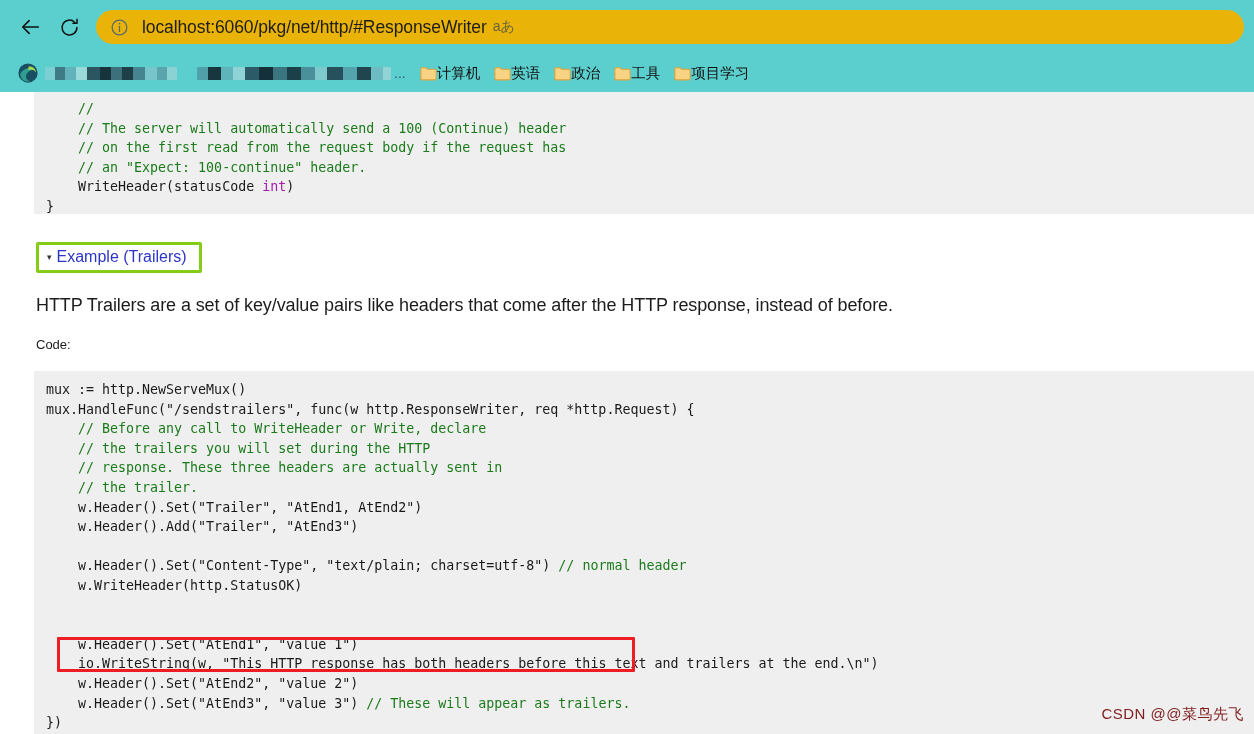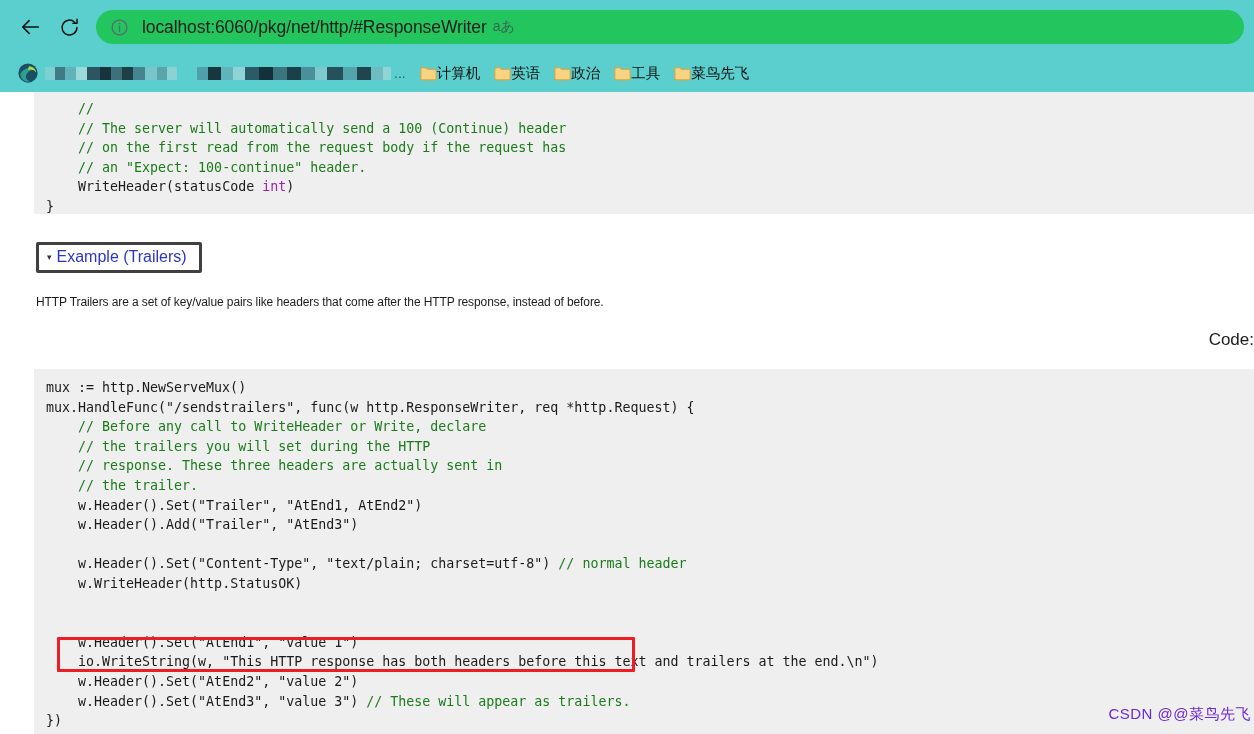--- a/index.html
+++ b/index.html
@@ -29,21 +29,21 @@
     border-radius: 50%;
     flex: 0 0 auto;
     cursor: pointer;
   }
   .nav-btn svg { display:block; }
 
   #address-bar {
     flex: 1 1 auto;
     height: 34px;
     margin-left: 8px;
-    background: #22c55e;
+    background: #eab308;
     border-radius: 17px;
     display: flex;
     align-items: center;
     padding: 0 14px 0 12px;
     cursor: text;
     min-width: 0;
   }
   #info-icon {
     width: 22px; height: 22px;
     flex: 0 0 auto;
@@ -143,59 +143,59 @@
   .kw  { color: #a21caf; }
 
   #top-code { height: 122px; padding-top: 7px; }
 
   .section-head {
     margin: 28px 0 0 36px;
     display: inline-block;
     font-size: 16px;
     color: #2b35c8;
     padding: 3px 12px 4px 8px;
-    border: 3px solid #404040;
+    border: 3px solid #84cc16;
     border-radius: 2px;
     cursor: pointer;
   }
   .section-head .tri {
     font-size: 9px;
     color: #333;
     margin-right: 5px;
     vertical-align: 2px;
     display: inline-block;
   }
 
   .para {
     margin: 22px 0 0 36px;
-    font-size: 12px;
+    font-size: 18px;
     color: #1c1c1c;
     letter-spacing: -0.1px;
   }
-  .label-code { margin: 21px 0 0 36px; font-size: 17px; color: #1c1c1c; text-align: right; }
+  .label-code { margin: 21px 0 0 36px; font-size: 13px; color: #1c1c1c; }
 
   #main-code { margin-top: 19px; padding: 9px 0 14px 0; position: relative; }
 
   #highlight-box {
     position: absolute;
     left: 57px;
     top: 545px;
     width: 578px;
     height: 35px;
     border: 3px solid #ee1c25;
     border-radius: 1px;
     pointer-events: none;
   }
 
   #watermark {
     position: absolute;
-    right: 3px;
+    right: 10px;
     bottom: 10px;
     font-size: 15px;
-    color: #6d28d9;
+    color: #7f1d1d;
     letter-spacing: .5px;
     user-select: none;
   }
 </style>
 </head>
 <body>
 
 <div id="browser-chrome">
 
   <div id="toolbar-row">
@@ -284,21 +284,21 @@
       </span>
       <span class="bm-label">工具</span>
     </div>
 
     <div class="bm">
       <span>
         <svg class="folder-ico" viewBox="0 0 20 17">
           <path d="M1 3.2a1.6 1.6 0 0 1 1.6-1.6h4.6l1.6 1.9h8.6A1.6 1.6 0 0 1 19 5.1v9.3A1.6 1.6 0 0 1 17.4 16H2.6A1.6 1.6 0 0 1 1 14.4z" fill="#f7d383" stroke="#d9a43c" stroke-width="1.2"></path>
         </svg>
       </span>
-      <span class="bm-label">菜鸟先飞</span>
+      <span class="bm-label">项目学习</span>
     </div>
 
   </div>
 </div>
 
 <div id="page">
 
   <pre id="top-code" class="code-block"><div class="ln"><span>    </span><span class="cmt">//</span></div><div class="ln"><span>    </span><span class="cmt">// The server will automatically send a 100 (Continue) header</span></div><div class="ln"><span>    </span><span class="cmt">// on the first read from the request body if the request has</span></div><div class="ln"><span>    </span><span class="cmt">// an "Expect: 100-continue" header.</span></div><div class="ln"><span>    </span><span>WriteHeader(statusCode </span><span class="kw">int</span><span>)</span></div><div class="ln"><span>}</span></div></pre>
 
   <div class="section-head">

